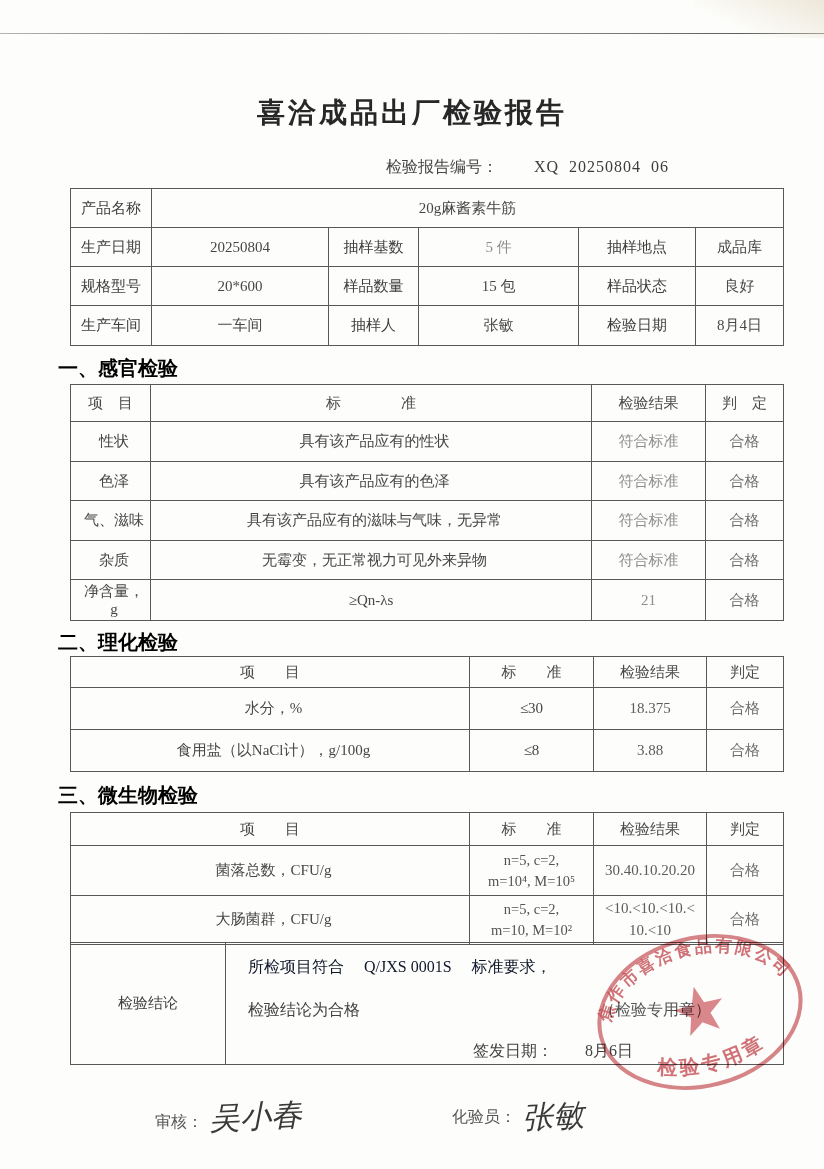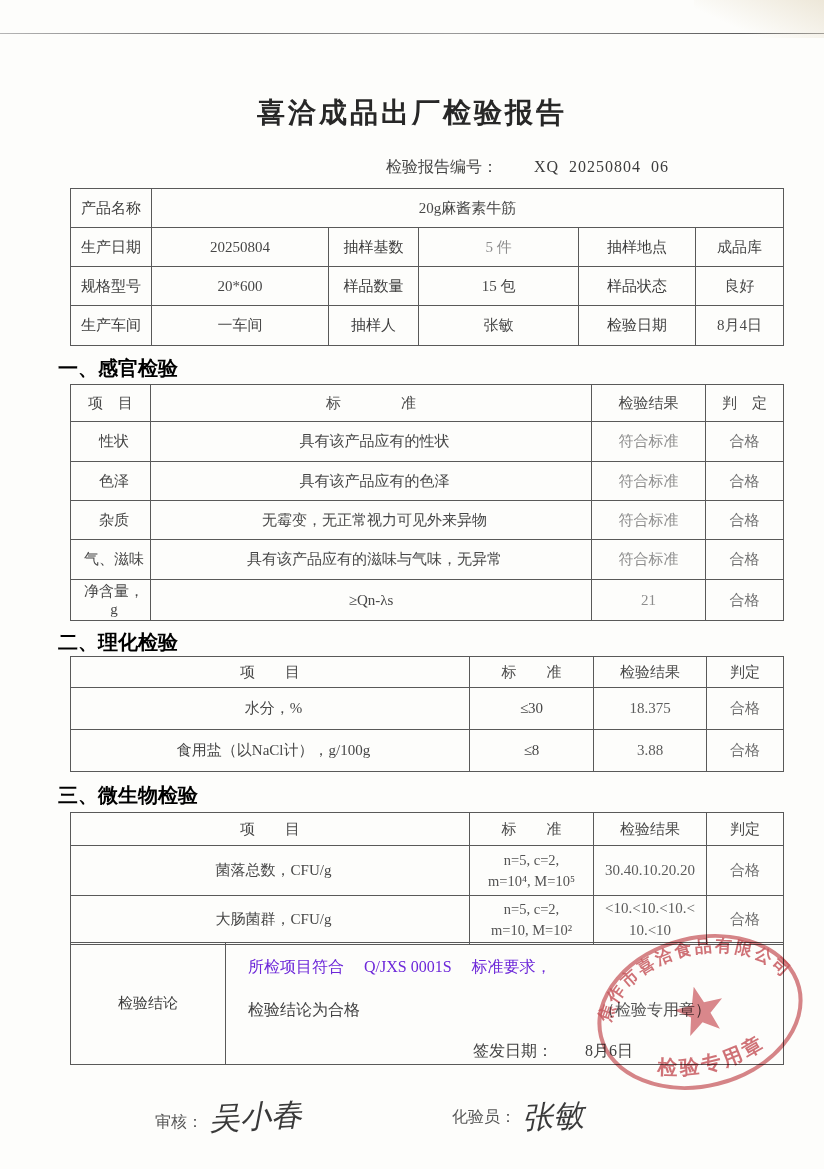--- a/index.html
+++ b/index.html
@@ -38,21 +38,21 @@
   #t-physico { top:656px; width:713px; }
   #t-micro   { top:812px; width:713px; }
   #t-concl   { top:942px; width:713px; }
 
   .sec-heading { position:absolute; left:58px; font-size:20px; font-weight:bold; color:#000000; }
   #h-sensory { top:355px; }
   #h-physico { top:629px; }
   #h-micro   { top:782px; }
 
   .concl-cell { vertical-align:top; text-align:left; }
-  .c-line1 { margin:12px 0 0 18px; font-size:16px; color:#6d28d9; white-space:pre-wrap; }
+  .c-line1 { margin:12px 0 0 18px; font-size:16px; color:#0f172a; white-space:pre-wrap; }
   .c-line2 { display:flex; justify-content:space-between; margin-top:22px;
              padding:0 68px 0 18px; font-size:16px; color:#424242; }
   .c-line2 .seal-note { color:#555; }
   .c-line3 { margin-top:20px; padding-left:243px; font-size:16px; color:#424242; }
   .c-line3 .issue-val { margin-left:32px; }
 
   .sig-row { position:absolute; top:1096px; left:0; width:100%; height:60px; }
   .sig-group { position:absolute; display:flex; align-items:baseline; }
   #sig-reviewer { left:155px; }
   #sig-tester { left:452px;align-items:center; }
@@ -139,29 +139,29 @@
       <td class="left">具有该产品应有的性状</td>
       <td class="faded">符合标准</td>
       <td class="verdict">合格</td>
     </tr>
     <tr style="height:39px">
       <td class="left">色泽</td>
       <td class="left">具有该产品应有的色泽</td>
       <td class="faded">符合标准</td>
       <td class="verdict">合格</td>
     </tr>
+    <tr style="height:40px">
+      <td class="left">气、滋味</td>
+      <td class="left">具有该产品应有的滋味与气味，无异常</td>
+      <td class="faded">符合标准</td>
+      <td class="verdict">合格</td>
+    </tr>
     <tr style="height:39px">
       <td class="left">杂质</td>
       <td class="left">无霉变，无正常视力可见外来异物</td>
-      <td class="faded">符合标准</td>
-      <td class="verdict">合格</td>
-    </tr>
-    <tr style="height:40px">
-      <td class="left">气、滋味</td>
-      <td class="left">具有该产品应有的滋味与气味，无异常</td>
       <td class="faded">符合标准</td>
       <td class="verdict">合格</td>
     </tr>
     <tr style="height:40px">
       <td class="left">净含量，g</td>
       <td>≥Qn-λs</td>
       <td class="faded">21</td>
       <td class="verdict">合格</td>
     </tr>
   </tbody>

